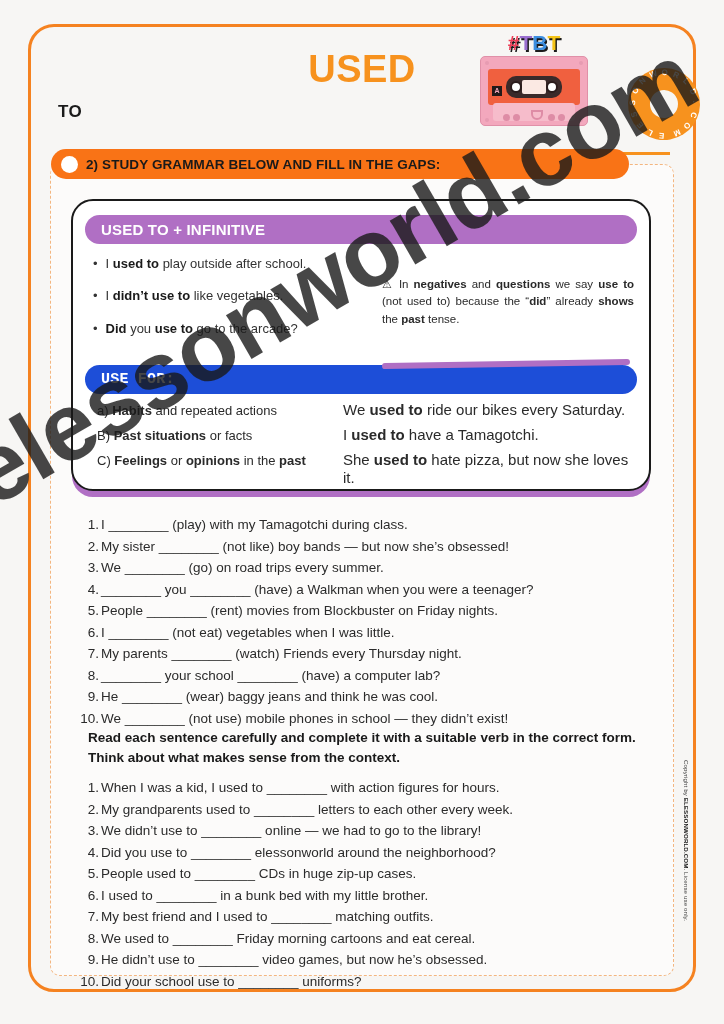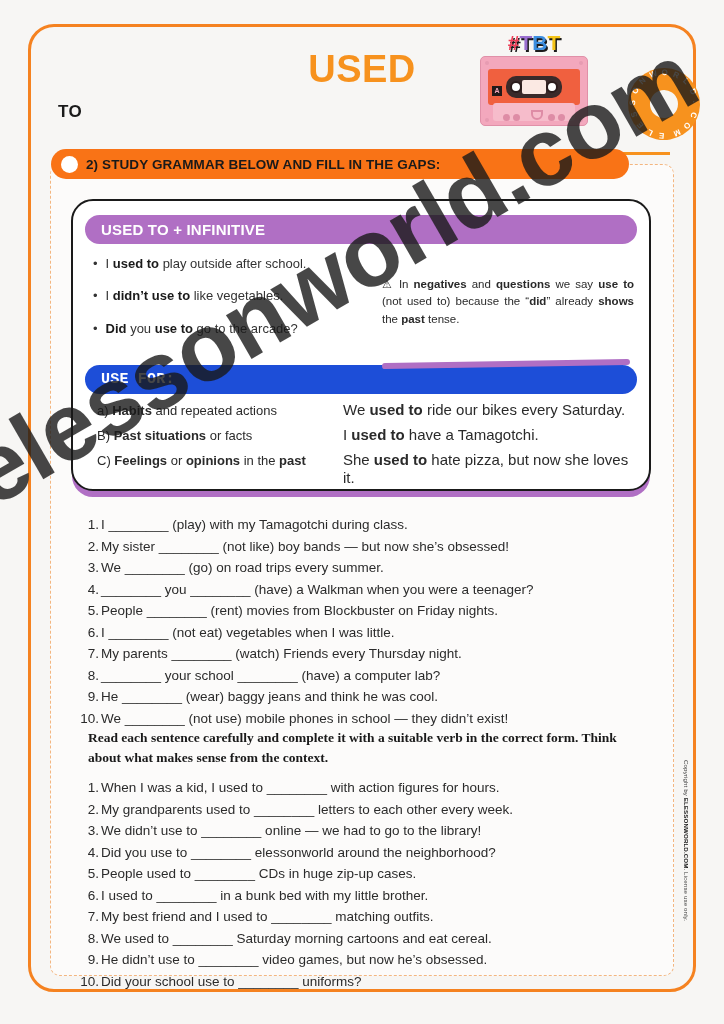--- a/index.html
+++ b/index.html
@@ -339,21 +339,20 @@
   .ex-txt { flex: 1 1 auto; }
 
   .instr {
     position: absolute;
     left: 37px; top: 563px;
     width: 560px;
     font-size: 13.5px;
     font-weight: bold;
     color: #1a1a1a;
     line-height: 1.45;
-    font-family: Liberation Serif, serif;
   }
 
   .ex2 {
     position: absolute;
     left: 24px; top: 613px;
     width: 580px;
   }
 
   
   .watermark {
@@ -570,21 +569,21 @@
       <div class="ex-item">
           <span class="ex-num">6.</span>
           <span class="ex-txt">I used to ________ in a bunk bed with my little brother.</span>
         </div>
       <div class="ex-item">
           <span class="ex-num">7.</span>
           <span class="ex-txt">My best friend and I used to ________ matching outfits.</span>
         </div>
       <div class="ex-item">
           <span class="ex-num">8.</span>
-          <span class="ex-txt">We used to ________ Saturday morning cartoons and eat cereal.</span>
+          <span class="ex-txt">We used to ________ Friday morning cartoons and eat cereal.</span>
         </div>
       <div class="ex-item">
           <span class="ex-num">9.</span>
           <span class="ex-txt">He didn’t use to ________ video games, but now he’s obsessed.</span>
         </div>
       <div class="ex-item">
           <span class="ex-num">10.</span>
           <span class="ex-txt">Did your school use to ________ uniforms?</span>
         </div>
     </div>

